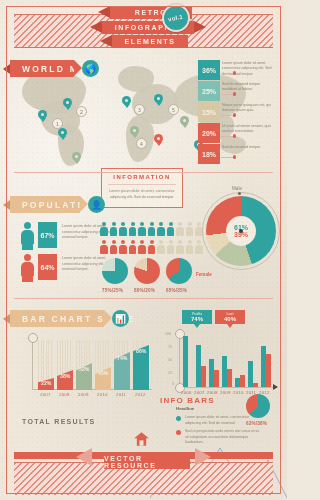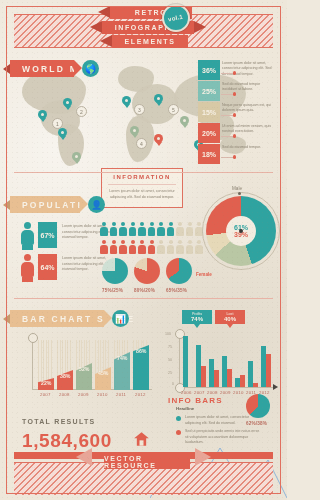--- a/index.html
+++ b/index.html
@@ -144,21 +144,21 @@
     border-left:3px solid transparent;border-right:3px solid transparent;}
 
   
   .tot-l{position:absolute;left:22px;top:418px;font-size:7px;font-weight:bold;
     letter-spacing:1.3px;color:#7b7364;}
   .tot-v{position:absolute;left:22px;top:430px;font-size:19px;font-weight:bold;
     letter-spacing:.6px;color:#e0604f;}
   .house{position:absolute;left:133px;top:431px;width:17px;height:16px;}
 
   
-  .ib-title{position:absolute;left:168px;top:396px;font-size:8px;font-weight:bold;
+  .ib-title{position:absolute;left:160px;top:396px;font-size:8px;font-weight:bold;
     letter-spacing:1.2px;color:#e0604f;text-align:center;}
   .ib-sub{position:absolute;left:176px;top:406px;font-size:4.4px;font-weight:bold;color:#6f675a;}
   .ib-item{position:absolute;font-size:3.6px;line-height:1.55;color:#8e8575;width:74px;}
   .ib-bul{position:absolute;width:5px;height:5px;border-radius:50%;}
 
   
   .ft-band{position:absolute;left:14px;top:462px;width:259px;height:32px;
     background:
       repeating-linear-gradient(135deg,#e58b7c 0 1.6px,rgba(255,255,255,0) 1.6px 4.6px),
       #f6ddd6;
@@ -572,21 +572,20 @@
   <div class="ib-bul" style="left:176px;top:416px;background:#2fa3a0;"></div>
   <div class="ib-item" style="left:185px;top:415px;">Lorem ipsum dolor sit amet, consectetur adipiscing elit. Sed do eiusmod.</div>
 
   <div class="ib-bul" style="left:176px;top:430px;background:#e0604f;"></div>
   <div class="ib-item" style="left:185px;top:429px;">Sed ut perspiciatis unde omnis iste natus error sit voluptatem accusantium doloremque laudantium.</div>
 
   <div class="pie" style="left:246px;top:394px;width:24px;height:24px;background:conic-gradient(#2fa3a0 0 62%, #e0604f 62% 100%);"></div>
   <div class="pielbl" style="left:246px;top:421px;color:#b96c5e;">62%/38%</div>
 
   <div class="tot-l">TOTAL RESULTS</div>
-  <div class="tot-v">1,584,600</div>
   <div class="house">
     <svg viewBox="0 0 24 24" width="17" height="16">
       <path d="M12 2 L23 11 L19 11 L19 22 L5 22 L5 11 L1 11 Z" fill="#e0604f"></path>
       <rect x="9" y="14" width="6" height="8" fill="#f0e6d6"></rect>
     </svg>
   </div>
 
   <svg class="zig" viewBox="0 0 137 60">
     <polyline points="0,58 22,18 44,52 70,8 96,50 118,20 137,58" fill="none" stroke="#8fb4d8" stroke-width="1"></polyline>
   </svg>

